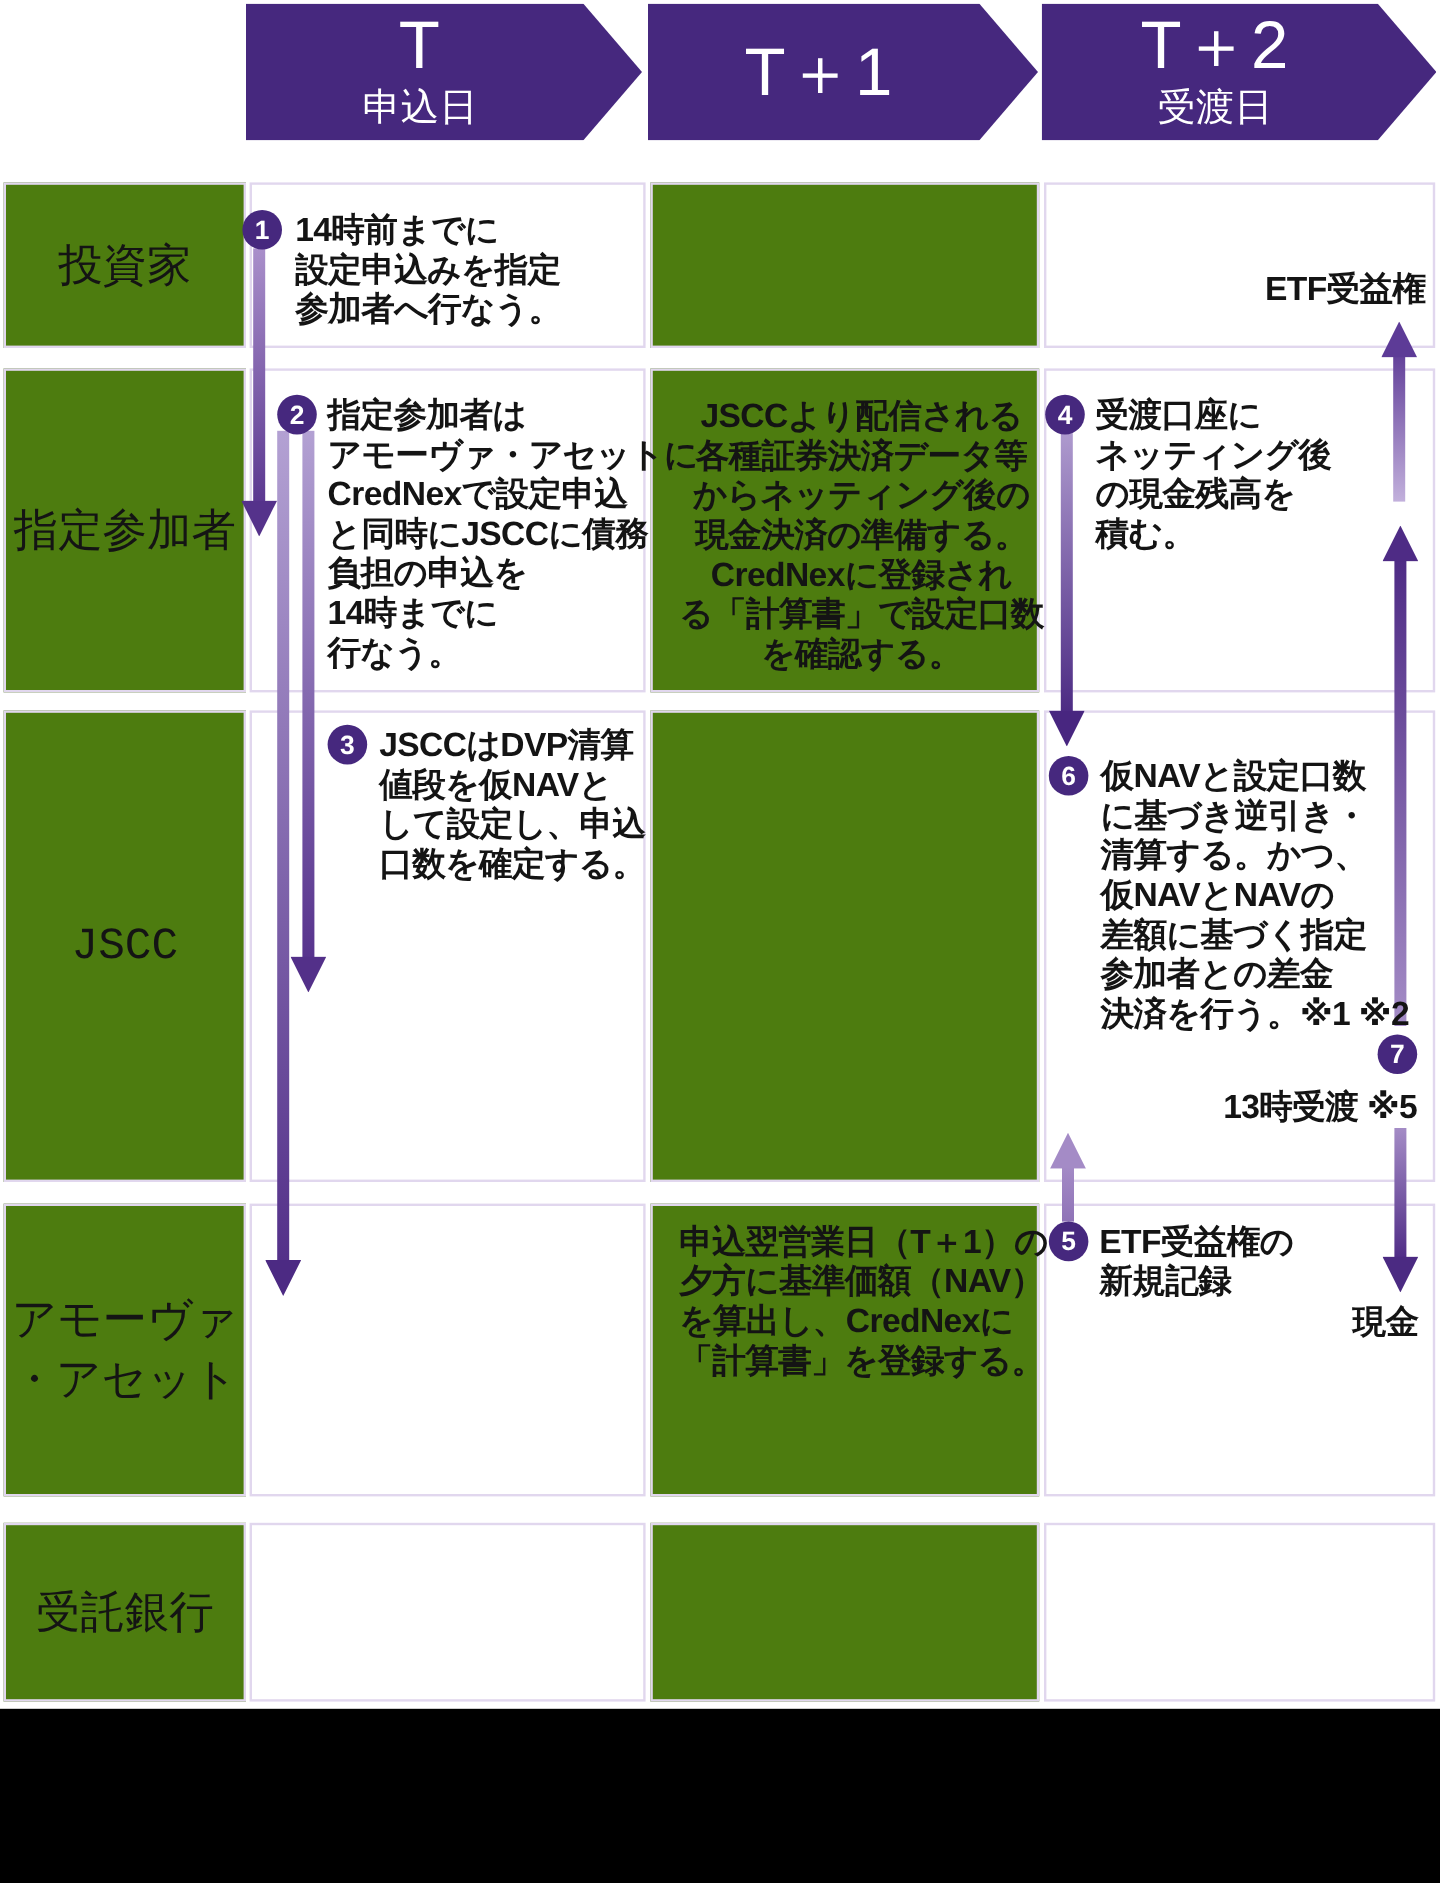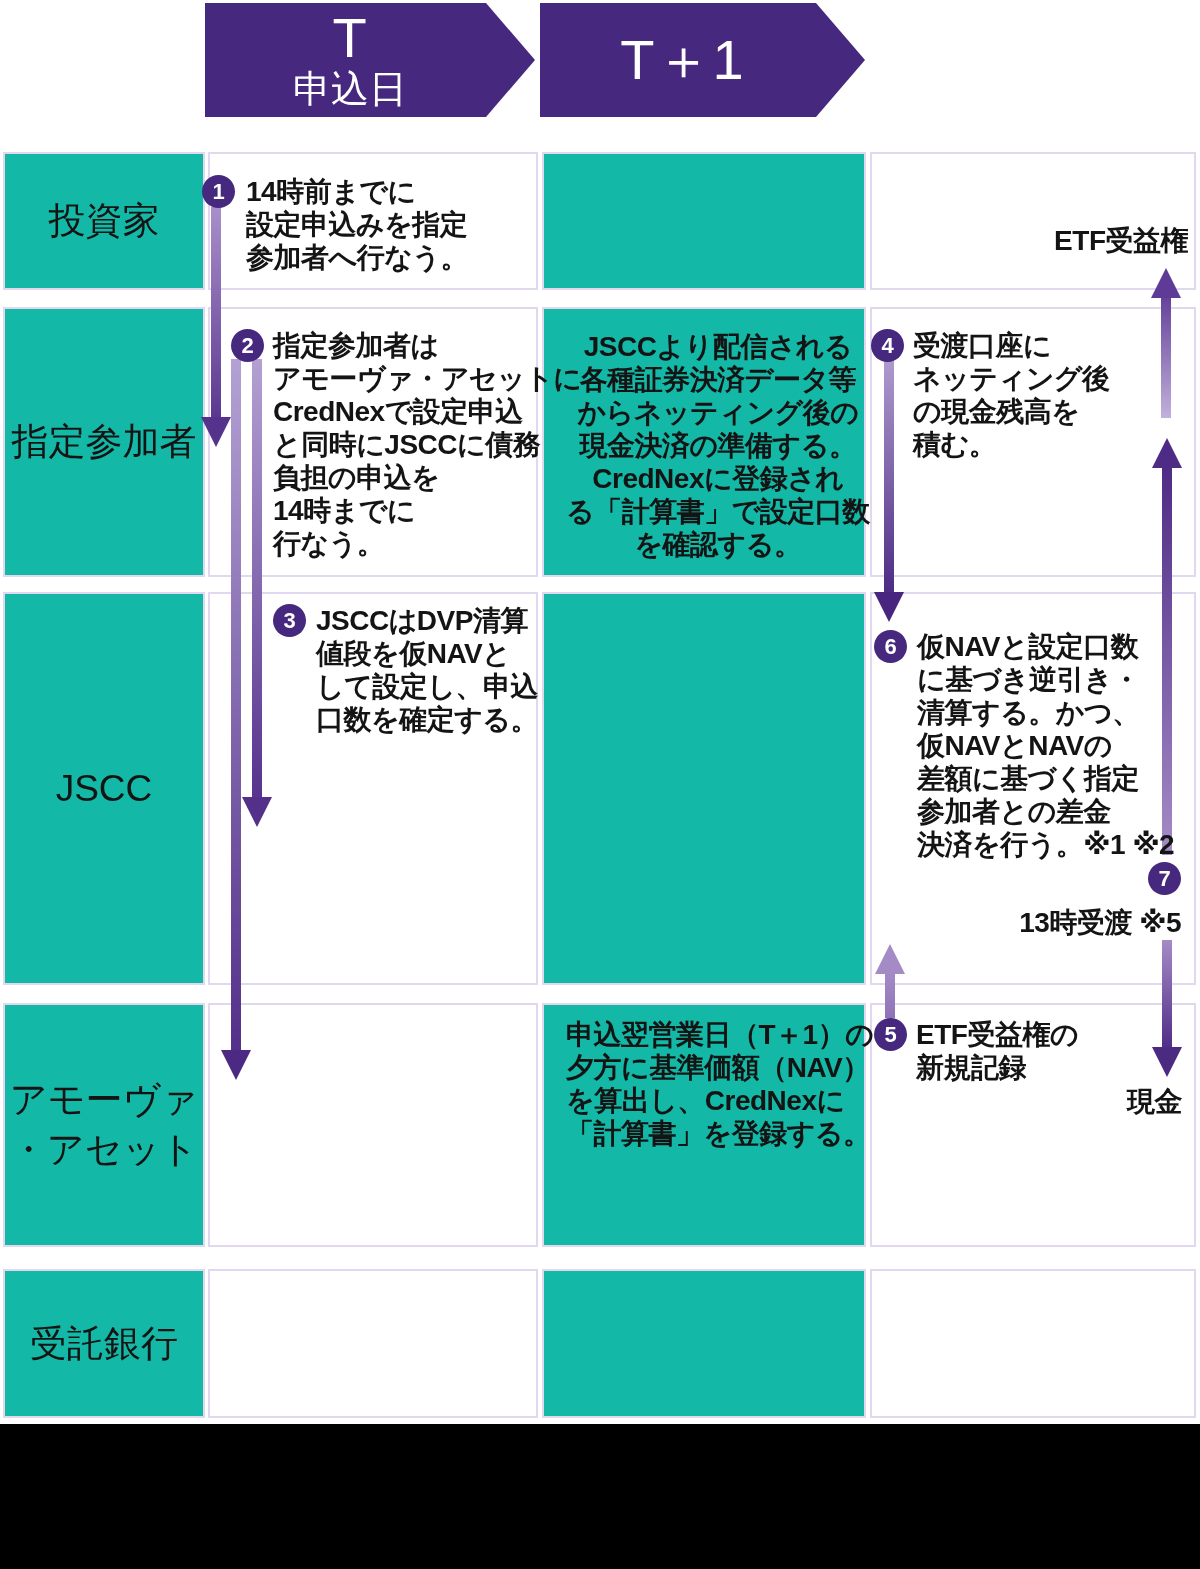--- a/index.html
+++ b/index.html
@@ -9,27 +9,27 @@
     color:#141414;background:#ffffff;
   }
   
   .banner{
     position:absolute;top:3px;height:114px;background:#46287E;color:#ffffff;
     display:flex;flex-direction:column;align-items:center;justify-content:center;
     clip-path:polygon(0 0, calc(100% - 49px) 0, 100% 50%, calc(100% - 49px) 100%, 0 100%);
     padding-right:40px;box-sizing:border-box;text-align:center;
   }
   .banner-title{font-size:56px;line-height:58px;font-weight:500;letter-spacing:1px;}
-  .banner-sub{font-size:38px;line-height:44px;font-weight:500;}
+  .banner-sub{font-size:32px;line-height:44px;font-weight:500;}
   
   .cell{
     position:absolute;box-sizing:border-box;background:#ffffff;
     border:2px solid #E1D7EE;
   }
-  .cell.pale{background:#14b8a6;}
+  .cell.pale{background:#4d7c0f;font-family:Liberation Mono, monospace;}
   .lane-label{
     display:flex;align-items:center;justify-content:center;
     font-size:37px;font-weight:500;color:#141414;white-space:pre-line;text-align:left;
   }
   
   .bodytext{
     position:absolute;font-size:28px;line-height:33px;font-weight:600;
     letter-spacing:-0.5px;color:#141414;white-space:pre-line;
   }
   .right-align{text-align:right;}
@@ -51,20 +51,24 @@
 
 <div class="canvas">
 
   <div class="banner" style="left:205px;width:330px;">
     <div class="banner-title">T</div>
     <div class="banner-sub">申込日</div>
   </div>
   <div class="banner" style="left:540px;width:325px;">
     <div class="banner-title">T＋1</div>
     <div class="banner-sub"></div>
+  </div>
+  <div class="banner" style="left:868px;width:329px;">
+    <div class="banner-title">T＋2</div>
+    <div class="banner-sub">受渡日</div>
   </div>
 
   <div class="cell pale lane-label" style="left:3px;top:152px;width:202px;height:138px;">投資家</div>
   <div class="cell" style="left:208px;top:152px;width:330px;height:138px;"></div>
   <div class="cell pale" style="left:542px;top:152px;width:324px;height:138px;"></div>
   <div class="cell" style="left:870px;top:152px;width:326px;height:138px;"></div>
 
   <div class="cell pale lane-label" style="left:3px;top:307px;width:202px;height:270px;text-align:right;">指定参加者</div>
   <div class="cell" style="left:208px;top:307px;width:330px;height:270px;"></div>
   <div class="cell pale" style="left:542px;top:307px;width:324px;height:270px;"></div>

